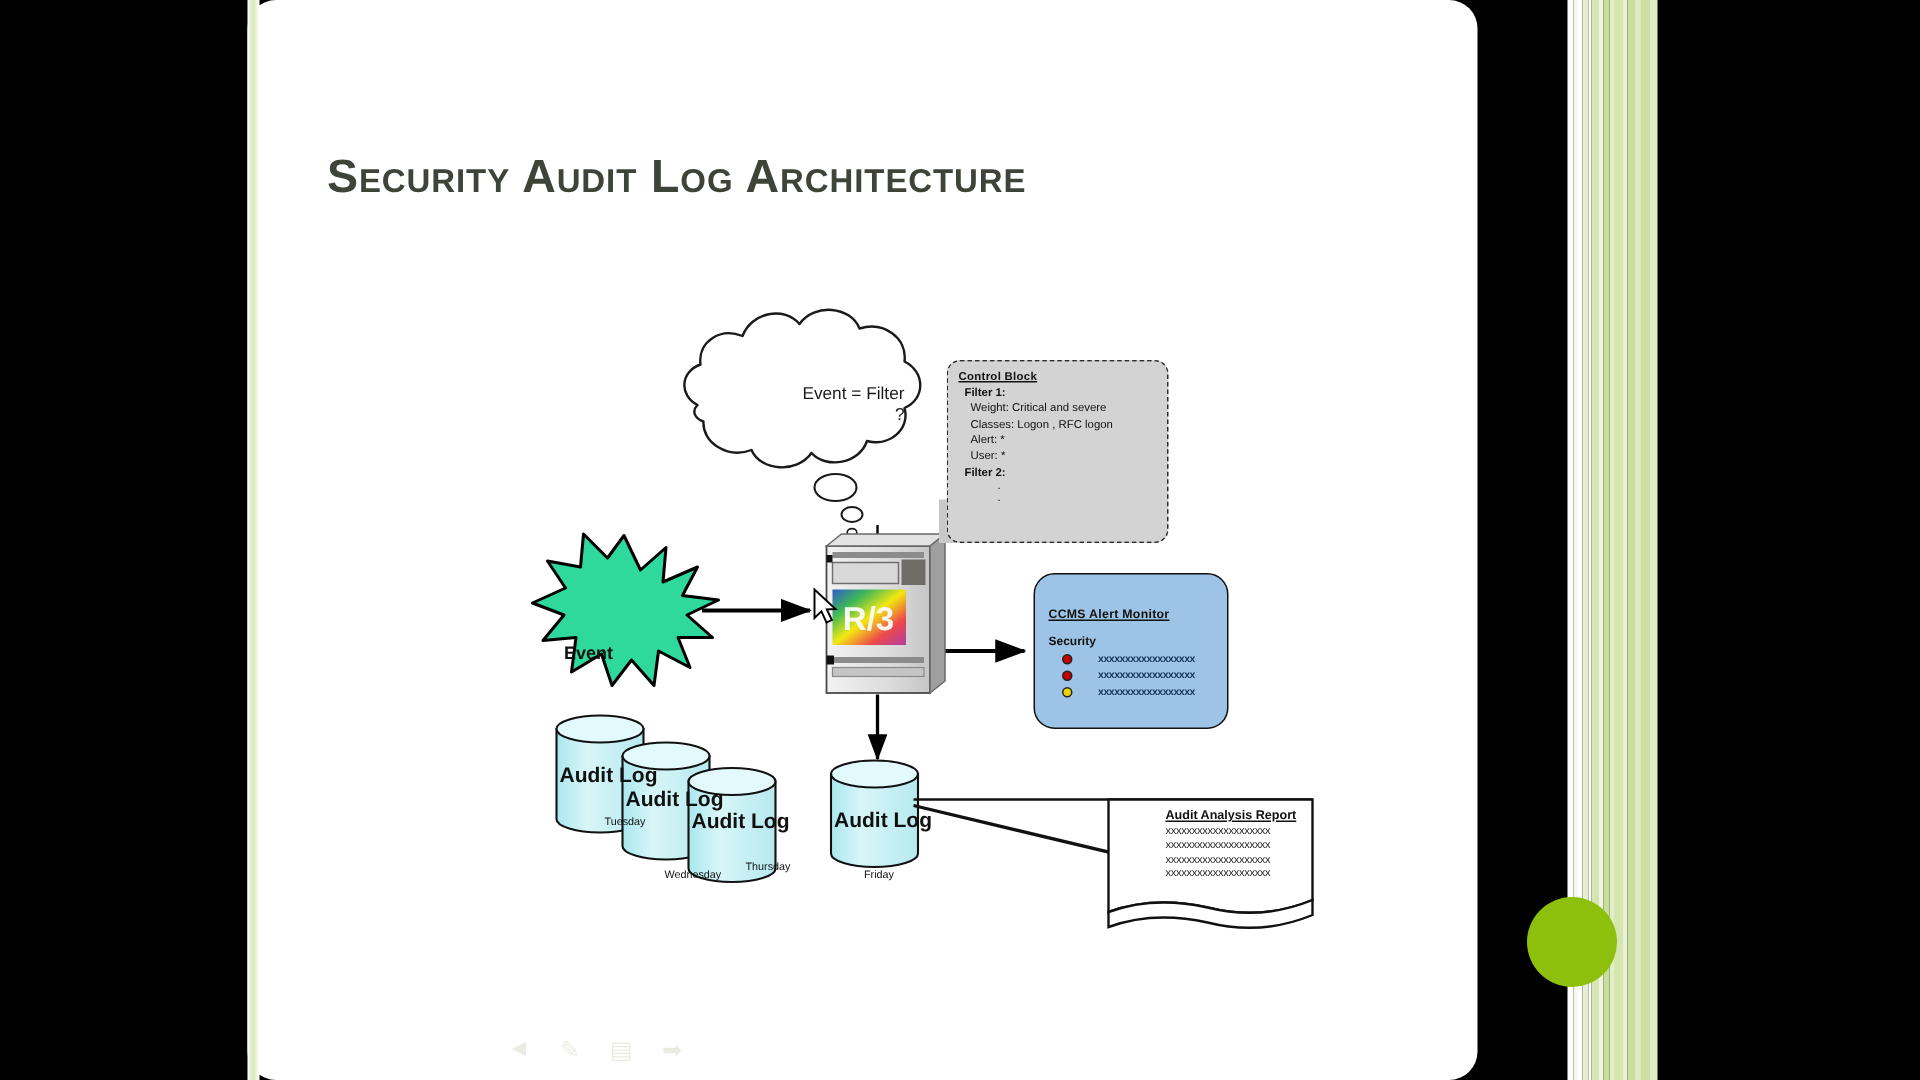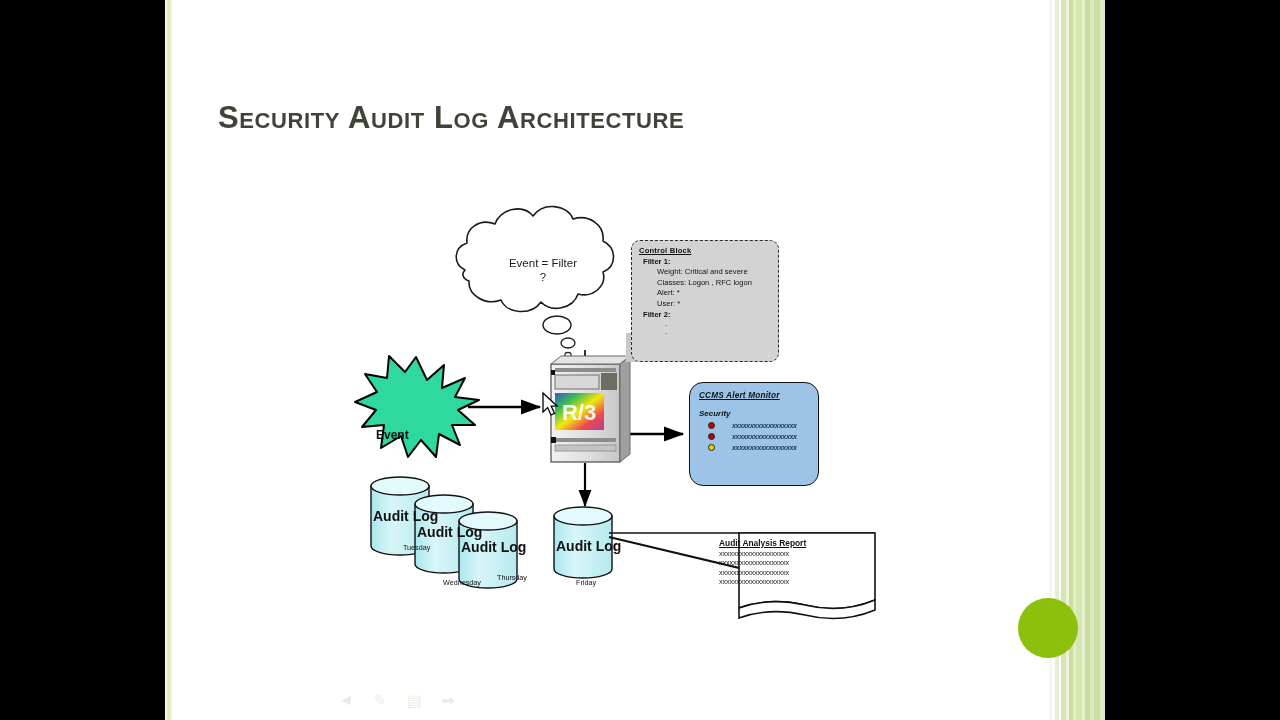--- a/index.html
+++ b/index.html
@@ -15,23 +15,24 @@
     position: relative;
     width: 1280px;
     height: 720px;
     background: #000000;
   }
   
   #slide {
     position: absolute;
     left: 165px;
     top: 0;
-    width: 884px;
+    width: 820px;
     height: 720px;
     background: #ffffff;
+    border-radius: 19px;
   }
   
   .left-stripe {
     position: absolute;
     left: 0px;
     top: 0;
     width: 8px;
     height: 720px;
     background: linear-gradient(to right,#ffffff 0%, #e8f0d4 25%, #dbe8bc 55%, #f2f7e6 80%, #ffffff 100%);
   }
@@ -79,21 +80,21 @@
     width: 940px;
     height: 720px;
   }
 
   
   .bubble-text {
     position: absolute;
     left: 318px;
     top: 256px;
     width: 120px;
-    text-align: center;
+    text-align: right;
     font-size: 11.5px;
     color: #1a1a1a;
     line-height: 14px;
     font-family: "Liberation Sans", sans-serif;
   }
   
   .star-label {
     position: absolute;
     left: 211px;
     top: 400px;
@@ -120,21 +121,21 @@
     line-height: 10.6px;
     font-family: "Liberation Sans", sans-serif;
     z-index: 4;
   }
   .ctrl-block .hdr {
     text-decoration: underline;
     font-weight: bold;
     letter-spacing: .2px;
   }
   .ctrl-block .lvl1 { margin-left: 4px; font-weight: bold;}
-  .ctrl-block .lvl2 { margin-left: 18px; }
+  .ctrl-block .lvl2 { margin-left: 8px; }
   .ctrl-block .dots { margin-left: 26px; line-height: 8px; }
   .ctrl-shadow {
     position: absolute;
     left: 461px;
     top: 333px;
     width: 20px;
     height: 29px;
     background: #c8c8c8;
     z-index: 3;
   }
@@ -142,25 +143,24 @@
   .ccms {
     position: absolute;
     left: 524px;
     top: 382px;
     width: 130px;
     height: 104px;
     background: #9dc3e6;
     border: 1.5px solid #111;
     border-radius: 14px;
     box-sizing: border-box;
-    padding: 8px 9px;
+    padding: 22px 9px;
     font-size: 7.6px;
     color: #111;
     font-family: "Liberation Sans", sans-serif;
-    font-style: italic;
   }
   .ccms .hdr {
     text-decoration: underline;
     font-weight: bold;
     font-size: 8.2px;
     letter-spacing: .2px;
   }
   .ccms .sec { margin-top: 9px; font-weight: bold; font-size: 8px;}
   .ccms .row {
     display: flex;
@@ -192,21 +192,21 @@
   .day-label {
     position: absolute;
     font-size: 7.2px;
     color: #111;
     white-space: nowrap;
     padding-left: 29px;
   }
   
   .report-text {
     position: absolute;
-    left: 554px;
+    left: 612px;
     top: 539px;
     width: 125px;
     font-size: 7.4px;
     color: #111;
     line-height: 9.6px;
     letter-spacing: -0.2px;
     font-family: "Liberation Sans", sans-serif;
   }
   .report-text .hdr {
     text-decoration: underline;

